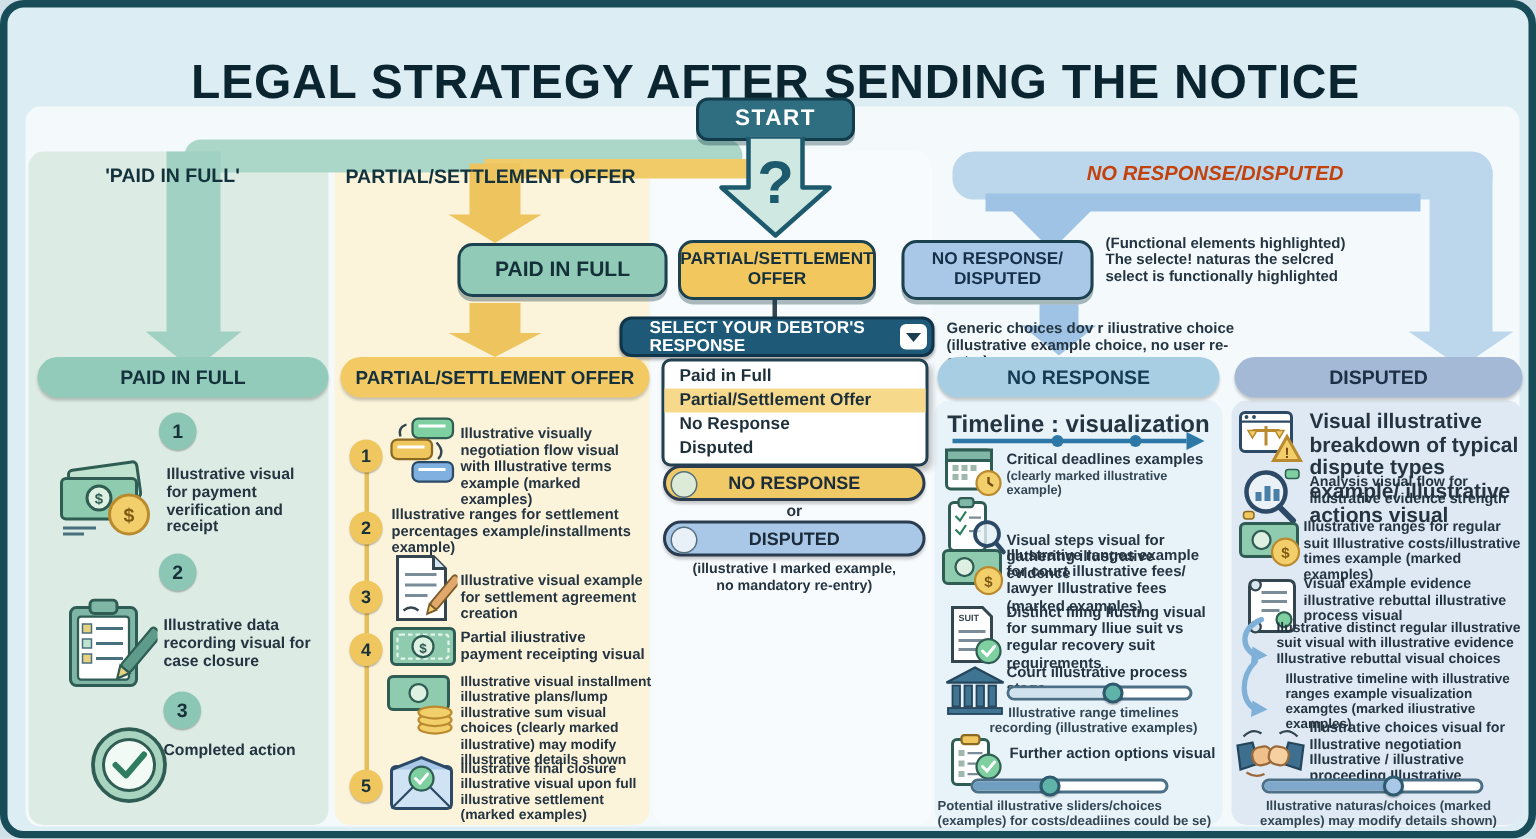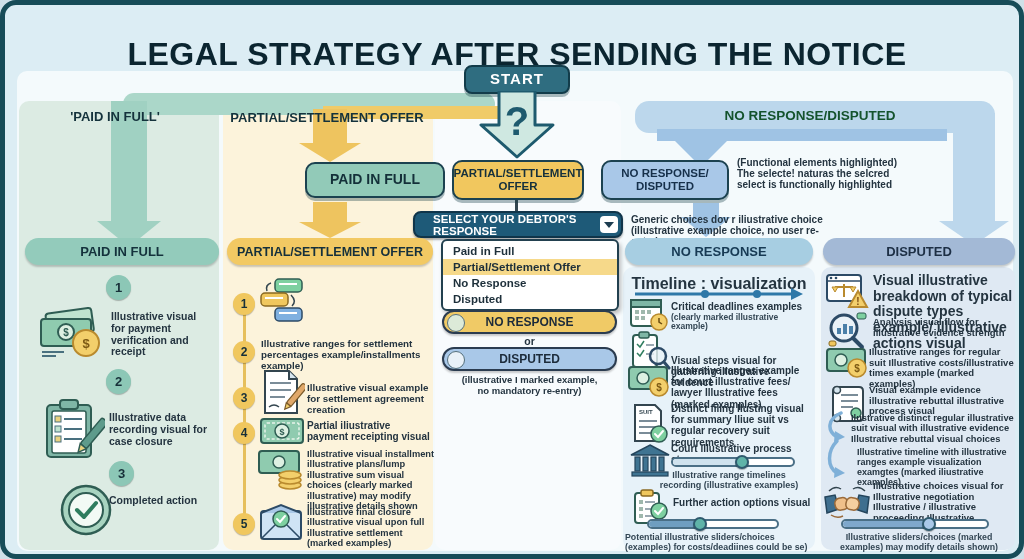--- a/index.html
+++ b/index.html
@@ -52,21 +52,21 @@
     <polygon points="668,134 724,134 696,162" fill="#9fc3e4"></polygon>
     <rect x="688" y="198" width="26" height="16" fill="#9fc3e4"></rect>
     <polygon points="676,212 726,212 701,232" fill="#9fc3e4"></polygon>
     <rect x="510" y="195" width="3" height="13" fill="#33454f"></rect>
   </svg>
 
   <h1 class="ttl">LEGAL STRATEGY AFTER SENDING THE NOTICE</h1>
 
   <div class="bhead" style="left:30px;top:104px;width:160px;">'PAID IN FULL'</div>
   <div class="bhead" style="left:222px;top:105px;width:200px;">PARTIAL/SETTLEMENT OFFER</div>
-  <div class="bhead" style="left:700px;top:103px;width:210px;color:#14532d;font-size:13.5px;">NO RESPONSE/DISPUTED</div>
+  <div class="bhead" style="left:700px;top:103px;width:210px;color:#c2410c;font-size:13.5px;font-style:italic;">NO RESPONSE/DISPUTED</div>
 
   <div class="btn" style="left:459px;top:60px;width:106px;height:29px;background:#2f6d80;color:#fff;font-size:15px;letter-spacing:1px;border-color:#123c4a;border-radius:8px;">START</div>
   <svg class="abs" style="left:472px;top:86px;" width="80" height="70">
     <polygon points="22,0 58,0 58,34 76,34 40,66 4,34 22,34" fill="#cfe8e1" stroke="#1e5a6e" stroke-width="3" stroke-linejoin="round"></polygon>
     <text x="40" y="44" text-anchor="middle" font-size="40" font-weight="800" fill="#1e5a6e">?</text>
   </svg>
 
   <div class="btn" style="left:300px;top:157px;width:140px;height:36px;background:#92cab8;color:#143039;font-size:14px;">PAID IN FULL</div>
   <div class="btn" style="left:447px;top:155px;width:132px;height:40px;background:#f1c75e;color:#15303c;font-size:11.5px;padding:2px;">PARTIAL/SETTLEMENT OFFER</div>
   <div class="btn" style="left:596px;top:155px;width:128px;height:40px;background:#a9c8e8;color:#16304a;font-size:11.5px;padding:2px;">NO RESPONSE/ DISPUTED</div>
@@ -152,20 +152,21 @@
   <svg class="abs" style="left:254px;top:272px;" width="46" height="46">
     <rect x="16" y="2" width="27" height="13" rx="4" fill="#7ed0a0" stroke="#2f5d53" stroke-width="1.5"></rect>
     <rect x="2" y="16" width="27" height="13" rx="4" fill="#f0c75e" stroke="#8a6a22" stroke-width="1.5"></rect>
     <rect x="16" y="31" width="27" height="13" rx="4" fill="#7fb0e0" stroke="#2c4a66" stroke-width="1.5"></rect>
     <line x1="20" y1="7" x2="38" y2="7" stroke="#fff" stroke-width="2"></line>
     <line x1="6" y1="21" x2="24" y2="21" stroke="#fff" stroke-width="2"></line>
     <line x1="20" y1="36" x2="38" y2="36" stroke="#fff" stroke-width="2"></line>
     <path d="M12,6 Q6,8 8,14" fill="none" stroke="#33454f" stroke-width="1.5"></path>
     <path d="M32,18 Q38,24 33,29" fill="none" stroke="#33454f" stroke-width="1.5"></path>
   </svg>
+  <div class="txt" style="left:302px;top:280px;width:126px;font-size:9.8px;">Illustrative visually negotiation flow visual with Illustrative terms example (marked examples)</div>
 
   <div class="badge b2" style="left:228px;top:336px;">2</div>
   <div class="txt" style="left:256px;top:334px;width:170px;font-size:9.8px;">Illustrative ranges for settlement percentages example/installments example)</div>
 
   <div class="badge b2" style="left:228px;top:382px;">3</div>
   <svg class="abs" style="left:256px;top:364px;" width="44" height="48">
     <path d="M4,2 L28,2 L36,10 L36,44 L4,44 Z" fill="#fff" stroke="#33454f" stroke-width="2"></path>
     <path d="M28,2 L28,10 L36,10" fill="#d7e6ef" stroke="#33454f" stroke-width="2"></path>
     <line x1="9" y1="14" x2="30" y2="14" stroke="#7a8c98" stroke-width="2"></line>
     <line x1="9" y1="21" x2="30" y2="21" stroke="#7a8c98" stroke-width="2"></line>
@@ -362,14 +363,14 @@
     <rect x="12" y="15" width="13" height="12" rx="5" fill="#f0c08a" stroke="#9a6a3a" stroke-width="1.5" transform="rotate(-12 18 21)"></rect>
     <rect x="23" y="15" width="13" height="12" rx="5" fill="#f6d0a0" stroke="#9a6a3a" stroke-width="1.5" transform="rotate(12 30 21)"></rect>
     <path d="M8,32 Q14,36 20,33" fill="none" stroke="#9a6a3a" stroke-width="1.5"></path>
   </svg>
   <div class="txt" style="left:868px;top:476px;width:146px;font-size:9.5px;">Illustrative choices visual for Illustrative negotiation Illustrative / illustrative proceeding Illustrative</div>
 
   <div class="slider" style="left:836px;top:514px;width:148px;border-color:#3a618066;border-color:#4a6f86;">
     <span class="fill" style="width:62%;background:#7fa8cc;"></span>
     <span class="thumb" style="left:55%;background:#a9c8e8;"></span>
   </div>
-  <div class="sub" style="left:818px;top:528px;width:192px;text-align:center;font-size:8.8px;font-weight:800;">Illustrative sliders/choices (marked examples) may modify details shown)</div>
+  <div class="sub" style="left:818px;top:528px;width:192px;text-align:center;font-size:8.8px;font-weight:800;">Illustrative naturas/choices (marked examples) may modify details shown)</div>
 </div>
 
 </body></html>

